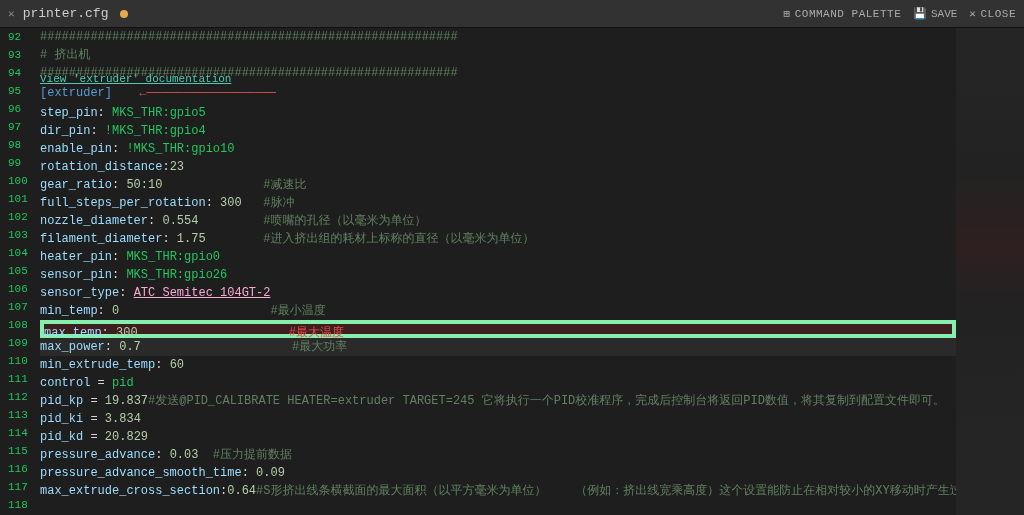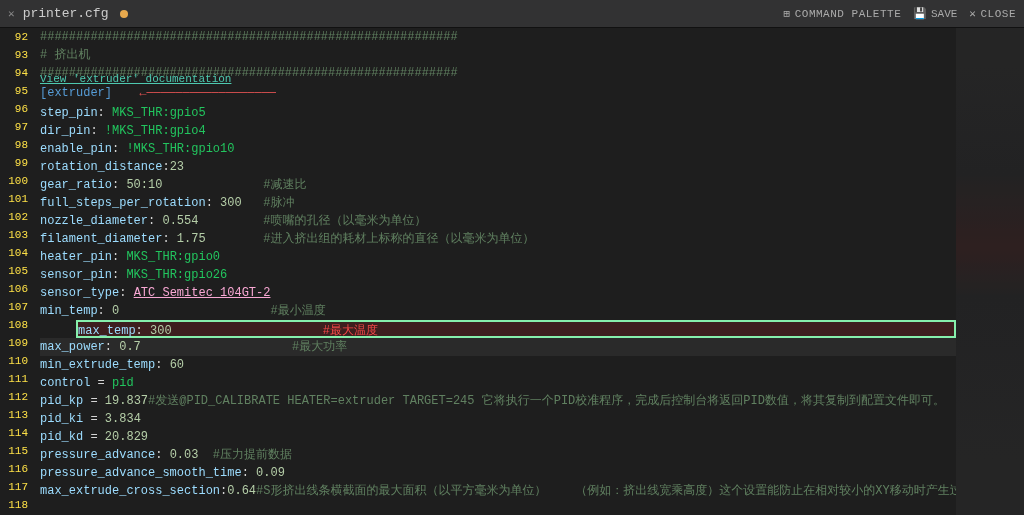--- a/index.html
+++ b/index.html
@@ -96,23 +96,22 @@
     }
 
     .editor-content {
       display: flex;
       height: 100%;
       overflow: hidden;
     }
 
     .line-numbers {
       background: #1e1e1e;
-      color: #fde047;
+      color: #22c55e;
       padding: 0 8px;
-      text-align: right;
       user-select: none;
       flex-shrink: 0;
       width: 36px;
       overflow: hidden;
     }
 
     .line-numbers div {
       height: 18px;
       line-height: 18px;
       font-size: 11px;
@@ -131,22 +130,21 @@
       font-size: 12px;
       position: relative;
     }
 
     .code-line.highlighted-line {
       background: #2a2a2a;
     }
 
     .code-line.selected-line {
       background: #3d1f1f;
-      border: 2px solid #86efac;
-      margin-left: 36px;
+      border: 4px solid #86efac;
     }
 
     
     .c-comment { color: #608060; }
     .c-section { color: #569cd6; }
     .c-key { color: #9cdcfe; }
     .c-value-num { color: #b5cea8; }
     .c-value-str { color: #22c55e; }
     .c-link { color: #4ec9b0; text-decoration: underline; cursor: pointer; }
     .c-red { color: #f44747; }

